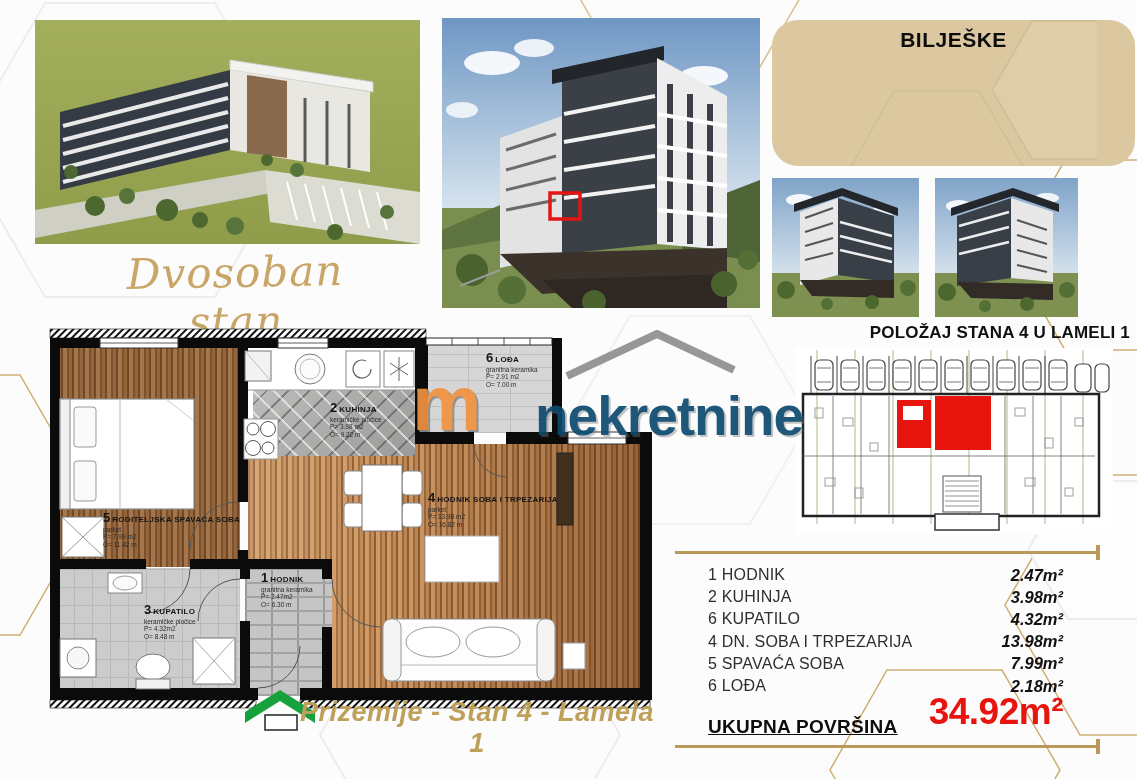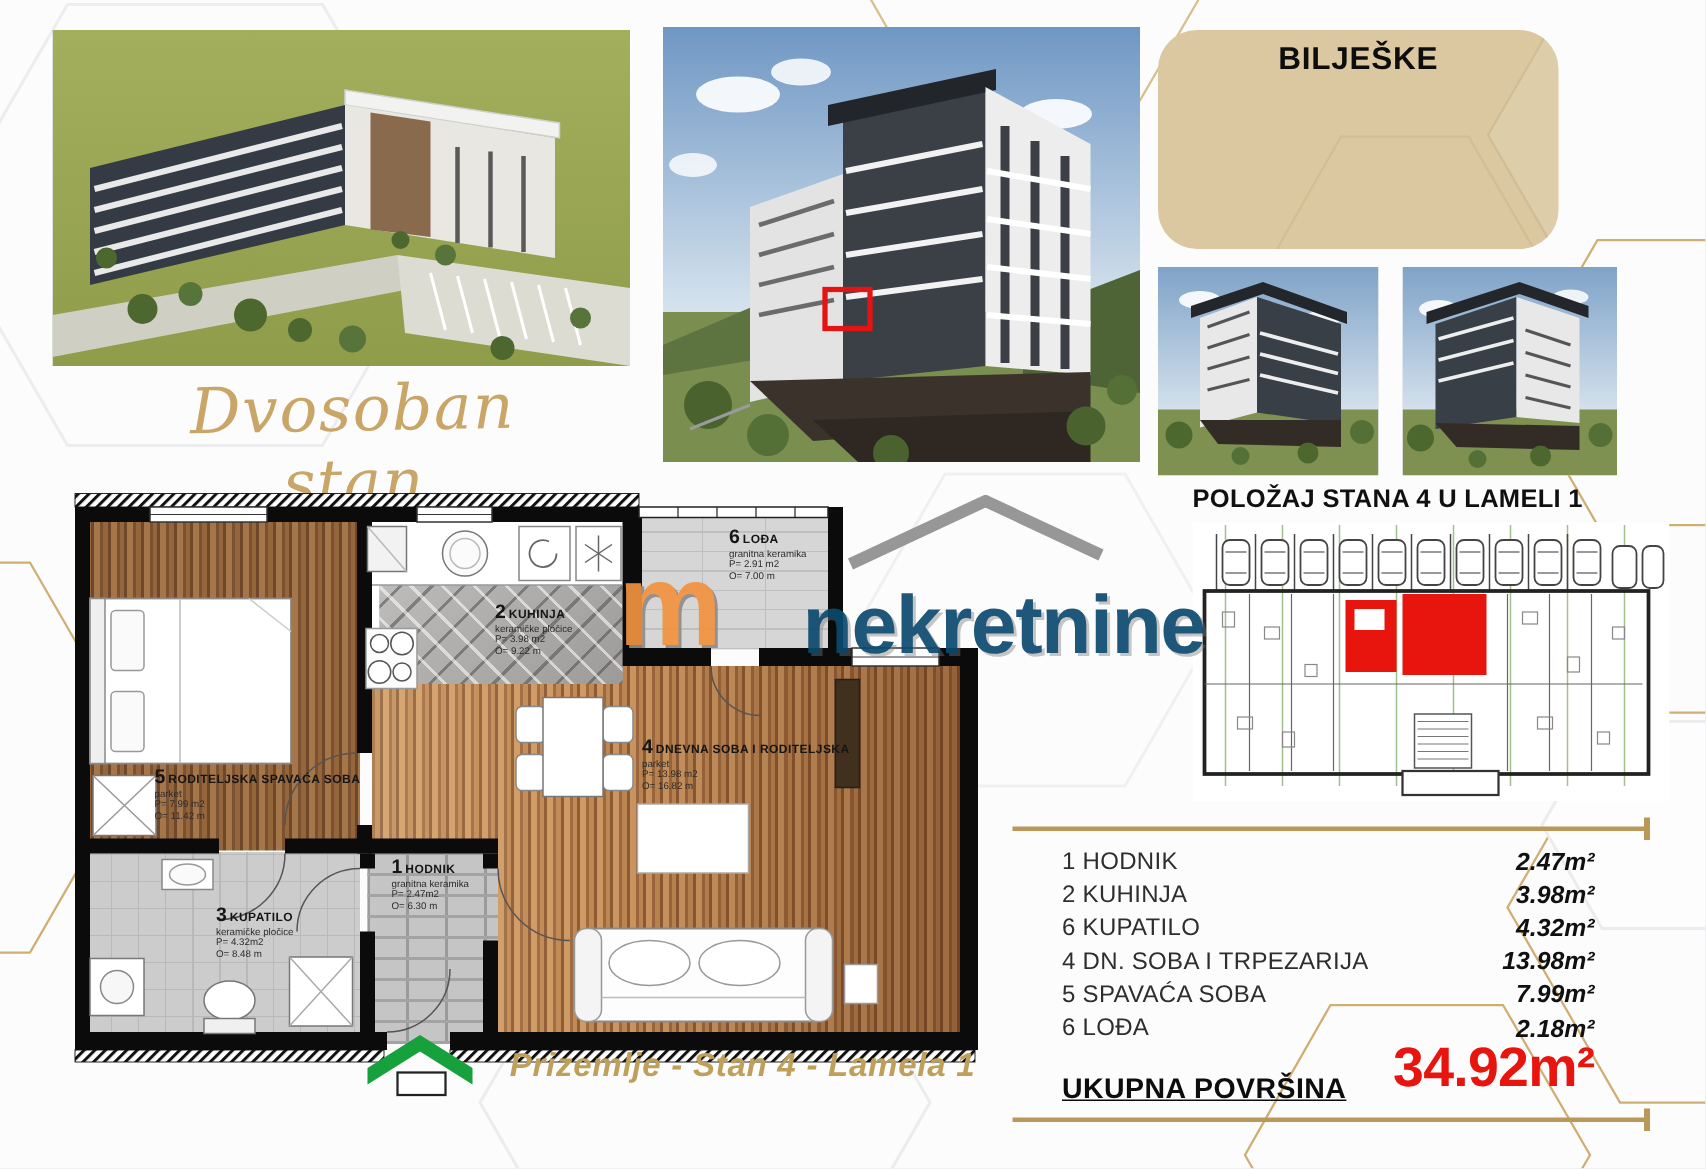--- a/index.html
+++ b/index.html
@@ -5,27 +5,27 @@
   html,body{margin:0;padding:0;background:#e9e9ec;font-family:"Liberation Sans",sans-serif;}
   #canvas{position:relative;width:1137px;height:779px;background:#fcfcfd;overflow:hidden;margin:0 auto;}
   #canvas *{box-sizing:border-box;}
   .abs{position:absolute;}
   svg{display:block;}
 
   
   .photo{position:absolute;overflow:hidden;background:#cfd8df;}
 
   
-  .notes-box{position:absolute;left:772px;top:20px;width:267px;height:146px;background:#dbc8a0;border-radius:26px;overflow:hidden;}
+  .notes-box{position:absolute;left:772px;top:20px;width:363px;height:146px;background:#dbc8a0;border-radius:26px;overflow:hidden;}
   .notes-title{position:absolute;top:8px;left:0;width:100%;text-align:center;font-size:21px;font-weight:bold;color:#0d0d0d;letter-spacing:.5px;}
 
   
-  .pos-title{position:absolute;left:795px;top:323px;width:335px;text-align:left;font-size:17px;font-weight:bold;color:#101010;letter-spacing:.2px;}
+  .pos-title{position:absolute;left:795px;top:323px;width:335px;text-align:right;font-size:17px;font-weight:bold;color:#101010;letter-spacing:.2px;}
   .script-caption{position:absolute;left:88px;top:248px;width:295px;text-align:center;font-family:"DejaVu Serif",serif;font-style:italic;font-size:42px;color:#c9a567;transform:rotate(-1deg);letter-spacing:1px;}
-  .bottom-caption{position:absolute;left:310px;top:697px;width:370px;text-align:center;font-size:22px;font-weight:bold;font-style:italic;color:#bfa05a;letter-spacing:.5px;}
+  .bottom-caption{position:absolute;left:292px;top:697px;width:370px;text-align:center;font-size:27px;font-weight:bold;font-style:italic;color:#bfa05a;letter-spacing:.5px;}
 
   
   .plan{position:absolute;left:48px;top:325px;width:606px;height:410px;}
   .floor{position:absolute;}
   .wood-a{background:repeating-linear-gradient(90deg,#7c5130 0 2px,#95663c 2px 5px,#6f4729 5px 7px,#a5764a 7px 11px);}
   .wood-b{background:
     linear-gradient(90deg,rgba(255,240,220,.15) 0%,rgba(0,0,0,0) 35%,rgba(60,20,0,.35) 100%),
     repeating-linear-gradient(90deg,#a06a3e 0 2px,#c08a55 2px 5px,#8f5c34 5px 7px,#cf9a63 7px 11px);}
   .tile-k{background-color:#aeadab;background-image:
     repeating-linear-gradient(45deg,rgba(255,255,255,.55) 0 2px,transparent 2px 15px),
@@ -499,21 +499,21 @@
           <span class="rl-num">6</span>
           <span class="rl-name">LOĐA</span>
         </div>
       <div class="rl-sub">granitna keramika</div>
       <div class="rl-sub">P= 2.91 m2</div>
       <div class="rl-sub">O= 7.00 m</div>
     </div>
     <div class="room-label" style="left:380px;top:166px;">
       <div class="rl-head">
           <span class="rl-num">4</span>
-          <span class="rl-name">DNEVNA SOBA I RODITELJSKA</span>
+          <span class="rl-name">HODNIK SOBA I TRPEZARIJA</span>
         </div>
       <div class="rl-sub">parket</div>
       <div class="rl-sub">P= 13.98 m2</div>
       <div class="rl-sub">O= 16.82 m</div>
     </div>
     <div class="room-label" style="left:96px;top:278px;">
       <div class="rl-head">
           <span class="rl-num">3</span>
           <span class="rl-name">KUPATILO</span>
         </div>

